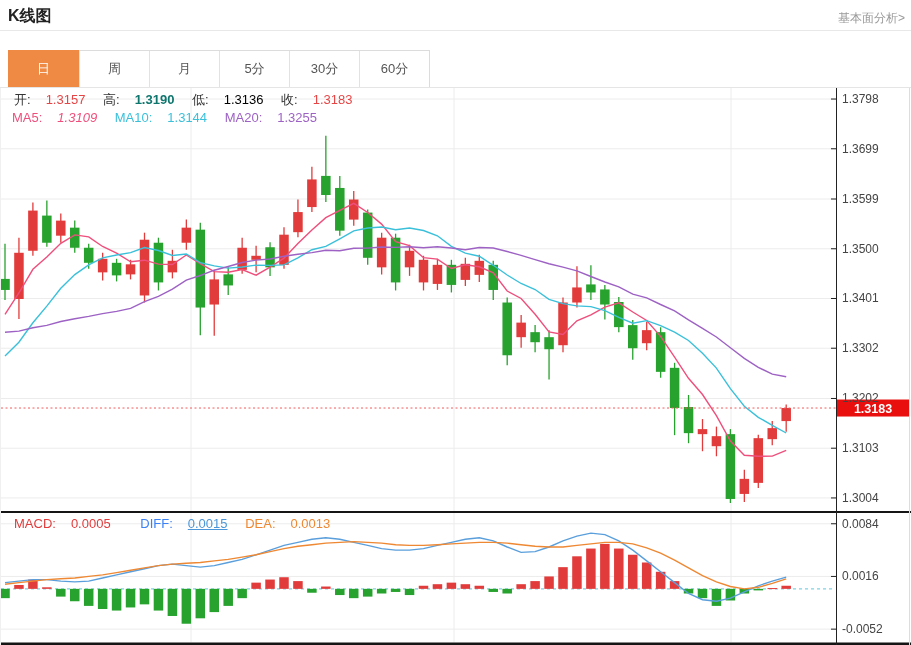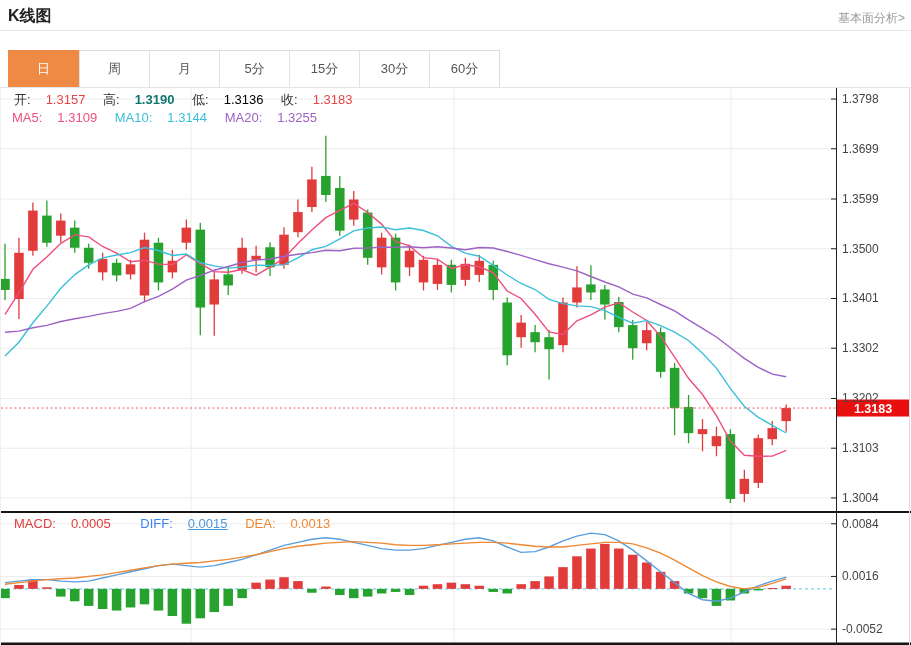--- a/index.html
+++ b/index.html
@@ -27,21 +27,20 @@
 
 <div class="page-title">K线图</div>
 <a class="top-link">基本面分析&gt;</a>
 <div class="title-divider"></div>
 
 <div class="tab-strip" id="tab-strip">
     <div class="tab active">日</div>
     <div class="tab">周</div>
     <div class="tab">月</div>
     <div class="tab">5分</div>
-    <div class="tab">15分</div>
     <div class="tab">30分</div>
     <div class="tab">60分</div>
   </div>
 <div class="chart-topline"></div>
 
 <div class="chart-wrap">
   <svg id="chart" width="911" height="557">
       <line x1="0" y1="11.033816425121113" x2="835" y2="11.033816425121113" stroke="#ececec" stroke-width="1"></line>
       <line x1="0" y1="60.77294685990383" x2="835" y2="60.77294685990383" stroke="#ececec" stroke-width="1"></line>
       <line x1="0" y1="111.01449275362258" x2="835" y2="111.01449275362258" stroke="#ececec" stroke-width="1"></line>
@@ -268,21 +267,21 @@
     </svg>
 </div>
 
 <div class="legend lg-row1">
   <span><b style="color: rgb(51, 51, 51);">开:</b><i style="color: rgb(230, 69, 69);">1.3157</i></span>
   <span><b style="color: rgb(51, 51, 51);">高:</b><i style="color: #0f766e; font-weight: bold;">1.3190</i></span>
   <span><b style="color: rgb(51, 51, 51);">低:</b><i style="color: #000000;">1.3136</i></span>
   <span><b style="color: rgb(51, 51, 51);">收:</b><i style="color: rgb(230, 69, 69);">1.3183</i></span>
 </div>
 <div class="legend lg-row2">
-  <span><b style="color: rgb(238, 79, 124);">MA5:</b><i style="color: rgb(238, 79, 124);">1.3109</i></span>
+  <span><b style="color: rgb(238, 79, 124);">MA5:</b><i style="color: rgb(238, 79, 124); font-style: italic;">1.3109</i></span>
   <span><b style="color: rgb(59, 192, 218); margin-top: 28px;">MA10:</b><i style="color: rgb(59, 192, 218);">1.3144</i></span>
   <span><b style="color: rgb(157, 98, 196);">MA20:</b><i style="color: rgb(157, 98, 196);">1.3255</i></span>
 </div>
 <div class="legend lg-macd">
   <span><b style="color: rgb(226, 59, 59);">MACD:</b><i style="color: rgb(226, 59, 59);">0.0005</i></span>
   <span><b style="color: #3b82f6; margin-left: 12px;">DIFF:</b><i style="color: rgb(74, 150, 217); text-decoration: underline;">0.0015</i></span>
   <span><b style="color: rgb(238, 136, 51);">DEA:</b><i style="color: rgb(238, 136, 51);">0.0013</i></span>
 </div>
 
 </body></html>

